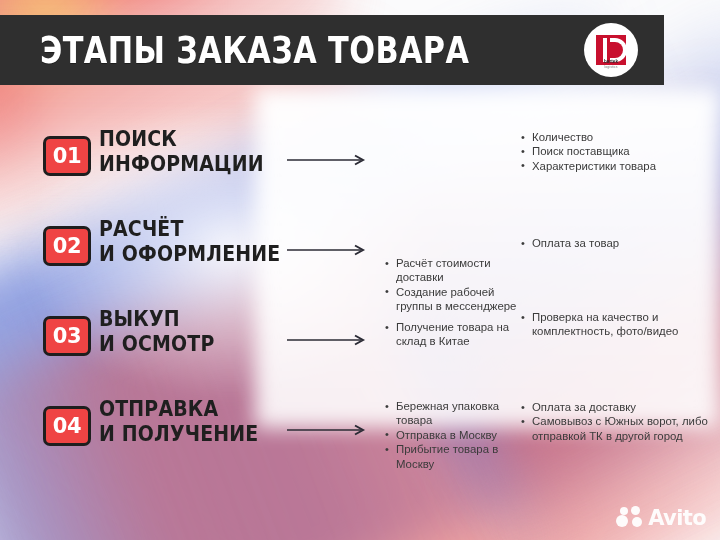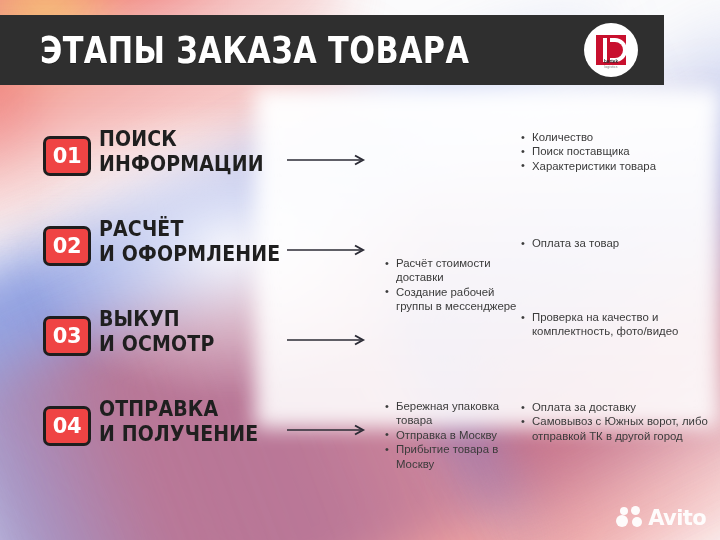--- a/index.html
+++ b/index.html
@@ -420,20 +420,25 @@
         <span>03</span>
       </div>
       <div class="step-title">
         <span>ВЫКУП</span>
         <span class="l2">И ОСМОТР</span>
       </div>
       <svg class="arrow" viewBox="0 0 82 12">
         <line x1="0" y1="6" x2="74" y2="6" stroke="#2b2b35" stroke-width="1.6"></line>
         <polyline points="68,1.5 76,6 68,10.5" fill="none" stroke="#2b2b35" stroke-width="2"></polyline>
       </svg>
+      <div class="col col-a">
+        <ul class="bullets">
+          <li>Получение товара на склад в Китае</li>
+        </ul>
+      </div>
       <div class="col col-b">
         <ul class="bullets">
           <li>Проверка на качество и комплектность, фото/видео</li>
         </ul>
       </div>
     </div>
 
     <div class="step-row r4">
       <div class="badge">
         <span>04</span>

